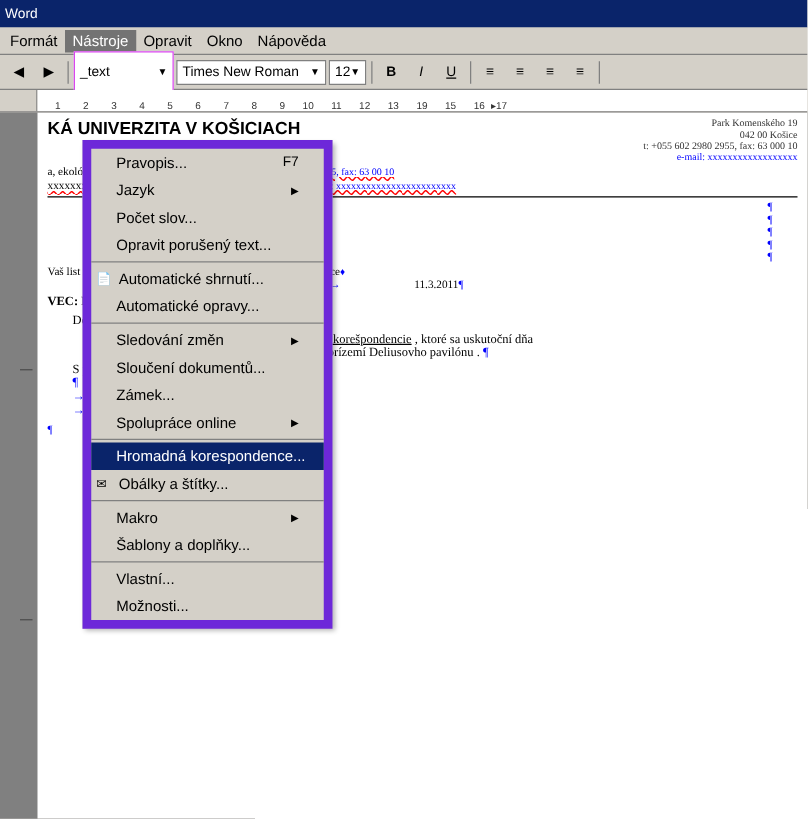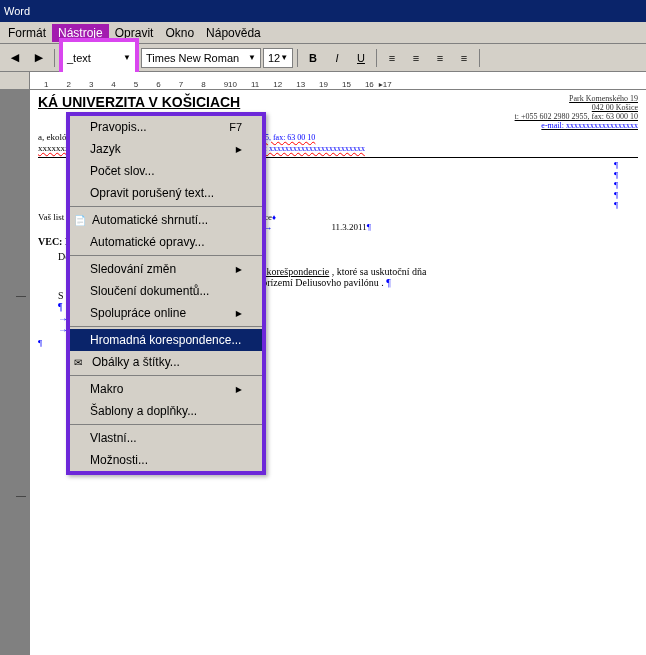--- a/index.html
+++ b/index.html
@@ -32,21 +32,21 @@
       padding: 0 2px;
       font-size: 12px;
       border-bottom: 1px solid #808080;
     }
     .menu-item {
       padding: 2px 6px;
       cursor: pointer;
       white-space: nowrap;
     }
     .menu-item:hover, .menu-item.active {
-      background: #a21caf;
+      background: #737373;
       color: white;
     }
 
     
     .toolbar {
       background: #d4d0c8;
       height: 28px;
       display: flex;
       align-items: center;
       padding: 0 4px;
@@ -87,21 +87,21 @@
       border: 1px solid #808080;
       display: flex;
       align-items: center;
       padding: 0 4px;
       font-size: 11px;
     }
     .style-box {
       width: 80px;
       height: 20px;
       background: white;
-      border: 4px solid #d946ef;
+      border: 1px solid #d946ef;
       display: flex;
       align-items: center;
       padding: 16px 4px;
       font-size: 11px;
     }
     .bold { font-weight: bold; }
     .italic { font-style: italic; }
     .underline { text-decoration: underline; }
 
     
@@ -163,21 +163,21 @@
       right: 0;
       bottom: 0;
       pointer-events: none;
       z-index: 100;
     }
     .dropdown-menu {
       position: absolute;
       top: 22px;
       left: 36px;
       background: #d4d0c8;
-      border: 4px solid #6d28d9;
+      border: 7px solid #6d28d9;
       box-shadow: 2px 2px 4px rgba(0,0,0,0.3);
       width: 200px;
       pointer-events: all;
     }
     .dropdown-item {
       padding: 4px 20px;
       font-size: 12px;
       cursor: pointer;
       white-space: nowrap;
       display: flex;
@@ -211,21 +211,20 @@
     
     .page-content {
       padding: 4px 8px;
       font-family: 'Times New Roman', serif;
       font-size: 10px;
     }
     .header-section {
       display: flex;
       align-items: flex-start;
       margin-bottom: 2px;
-      text-decoration: underline;
     }
   </style>
 </head>
 <body>
 
 <div class="title-bar">
   <span>Word</span>
 </div>
 
 <div class="menu-bar">
@@ -270,21 +269,21 @@
     <div style="display:flex; align-items:flex-end; height:100%; padding: 0 4px; font-size:8px; color:#333;">
       <span style="margin-left:10px">1</span>
       <span style="margin-left:18px">2</span>
       <span style="margin-left:18px">3</span>
       <span style="margin-left:18px">4</span>
       <span style="margin-left:18px">5</span>
       <span style="margin-left:18px">6</span>
       <span style="margin-left:18px">7</span>
       <span style="margin-left:18px">8</span>
       <span style="margin-left:18px">9</span>
-      <span style="">10</span>
+      <span style="margin-left:14px">10</span>
       <span style="margin-left:14px">11</span>
       <span style="margin-left:14px">12</span>
       <span style="margin-left:14px">13</span>
       <span style="margin-left:14px">19</span>
       <span style="margin-left:14px">15</span>
       <span style="margin-left:14px">16</span>
       <span style="margin-left:5px">▸17</span>
     </div>
   </div>
 </div>
@@ -425,20 +424,23 @@
 
         <div class="dropdown-item">
           <span>Sledování změn</span>
           <span class="dropdown-arrow">▶</span>
         </div>
 
         <div class="dropdown-item">
           <span>Sloučení dokumentů...</span>
         </div>
 
+        <div class="dropdown-item">
+          <span>Zámek...</span>
+        </div>
 
         <div class="dropdown-item">
           <span>Spolupráce online</span>
           <span class="dropdown-arrow">▶</span>
         </div>
 
         <div class="dropdown-separator"></div>
 
         <div class="dropdown-item highlighted">
           <span>Hromadná korespondence...</span>

